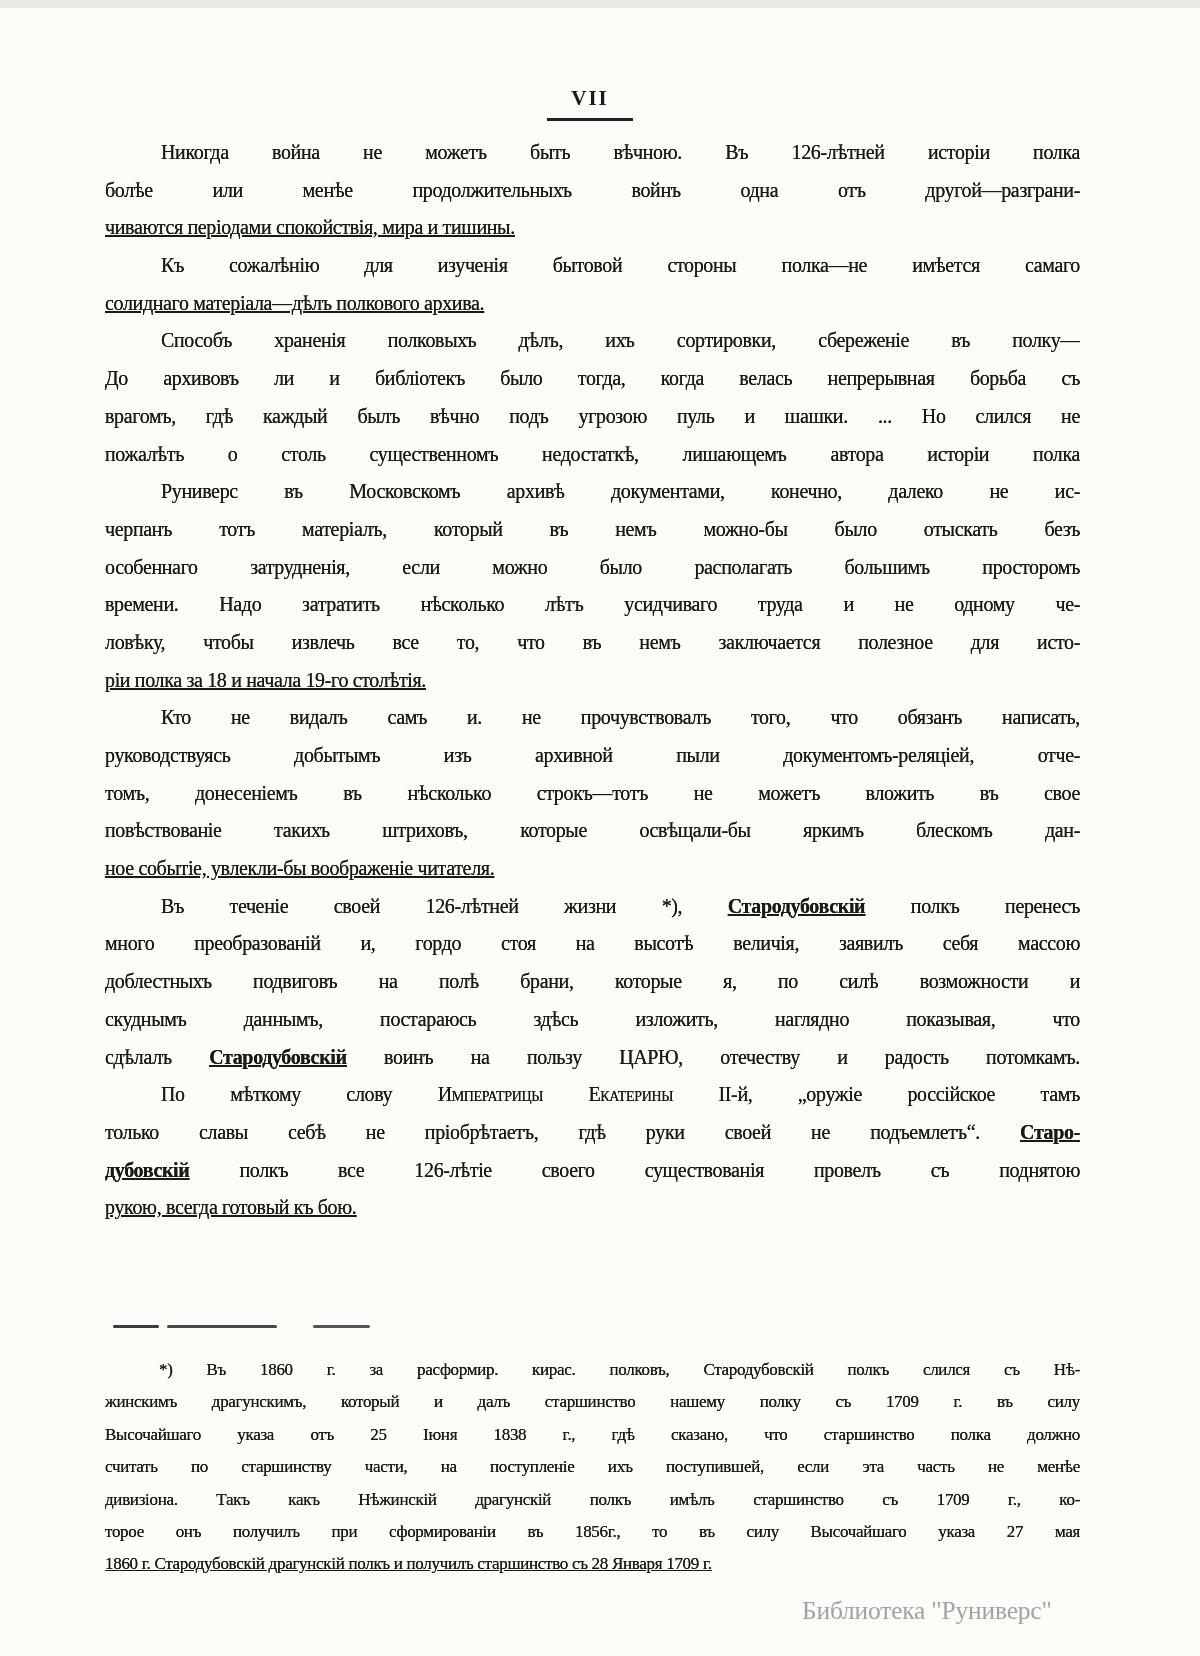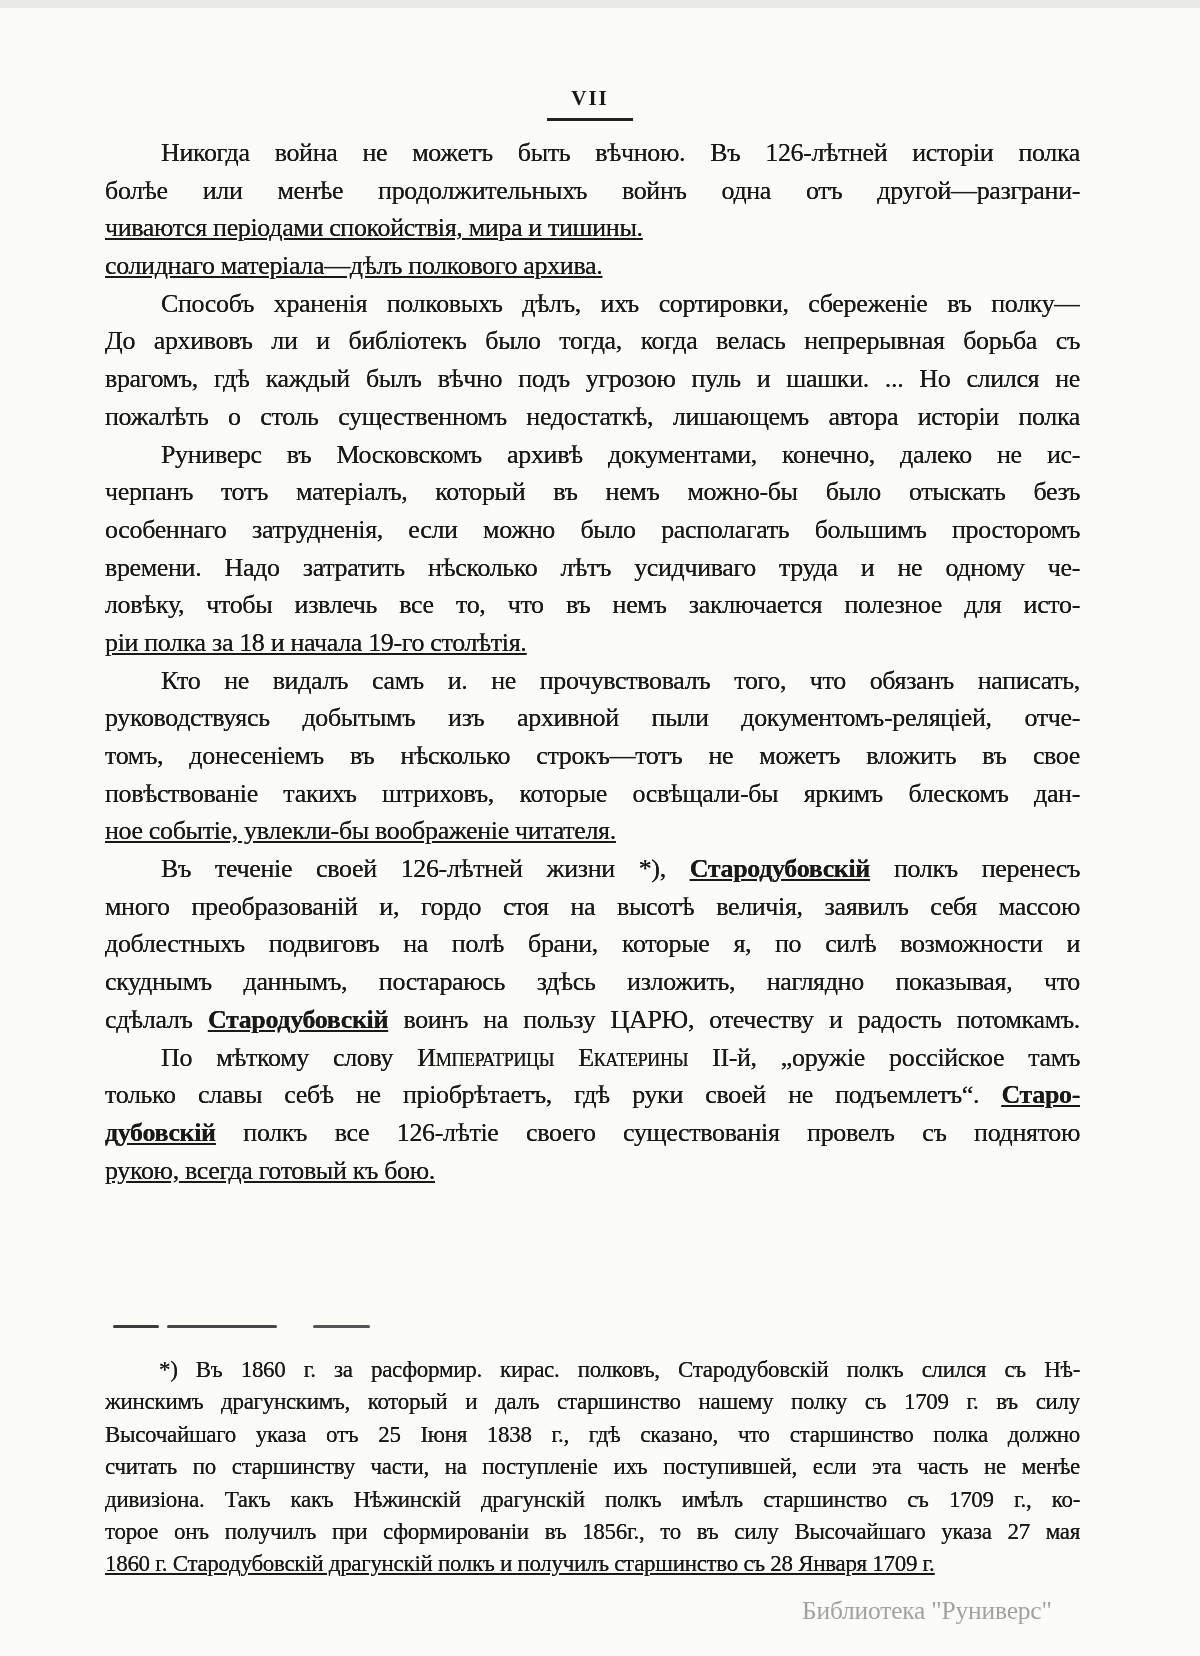--- a/index.html
+++ b/index.html
@@ -22,21 +22,21 @@
     font-weight:bold;font-size:21px;letter-spacing:2px;
     color:#191919;
   }
   .pagenum-rule{
     width:86px;height:2.5px;background:#222;
     margin:7px auto 0 auto;
   }
   
   .body-text{
     position:absolute;left:105px;top:126px;width:975px;
-    font-size:26px;line-height:37.7px;
+    font-size:20px;line-height:37.7px;
     letter-spacing:-0.35px;
     text-shadow:0 0 0.4px currentColor;
   }
   .tline{
     text-align:justify;
     text-align-last:justify;
     height:37.7px;overflow:hidden;
     white-space:normal;
   }
   .tline.endline{text-align-last:left;text-decoration:underline;}
@@ -48,21 +48,21 @@
     position:absolute;left:113px;top:1316px;
     display:flex;align-items:center;height:4px;
   }
   .fn-sep .d{background:#3c3c3c;height:3px;border-radius:2px;}
   .fn-sep .d1{width:46px;margin-right:8px;}
   .fn-sep .d2{width:110px;margin-right:36px;background:#474747;}
   .fn-sep .d3{width:57px;background:#555;}
   
   .footnote{
     position:absolute;left:105px;top:1346px;width:975px;
-    font-size:23px;line-height:32.4px;
+    font-size:17px;line-height:32.4px;
     letter-spacing:-0.3px;
     text-shadow:0 0 0.3px currentColor;
   }
   .footnote .tline{height:32.4px;}
   .footnote .tline.first{text-indent:54px;}
   
   .watermark{
     position:absolute;left:802px;top:1588px;
     font-size:25.5px;color:#a2a2a2;
     letter-spacing:-0.2px;
@@ -79,20 +79,21 @@
     <div class="pagenum-rule"></div>
   </div>
 
   <div class="body-text" id="body-text">
       <div>
         <div class="tline first"><span>Никогда война не можетъ быть вѣчною. Въ 126-лѣтней исторіи полка</span></div>
         <div class="tline"><span>болѣе или менѣе продолжительныхъ войнъ одна отъ другой—разграни-</span></div>
         <div class="tline endline"><span>чиваются періодами спокойствія, мира и тишины.</span></div>
       </div>
       <div>
+        <div class="tline first"><span>Къ сожалѣнію для изученія бытовой стороны полка—не имѣется самаго</span></div>
         <div class="tline endline"><span>солиднаго матеріала—дѣлъ полкового архива.</span></div>
       </div>
       <div>
         <div class="tline first"><span>Способъ храненія полковыхъ дѣлъ, ихъ сортировки, сбереженіе въ полку—</span></div>
         <div class="tline"><span>До архивовъ ли и библіотекъ было тогда, когда велась непрерывная борьба съ</span></div>
         <div class="tline"><span>врагомъ, гдѣ каждый былъ вѣчно подъ угрозою пуль и шашки. ... Но слился не</span></div>
         <div class="tline"><span>пожалѣть о столь существенномъ недостаткѣ, лишающемъ автора исторіи полка</span></div>
       </div>
       <div>
         <div class="tline first"><span>Руниверс въ Московскомъ архивѣ документами, конечно, далеко не ис-</span></div>

